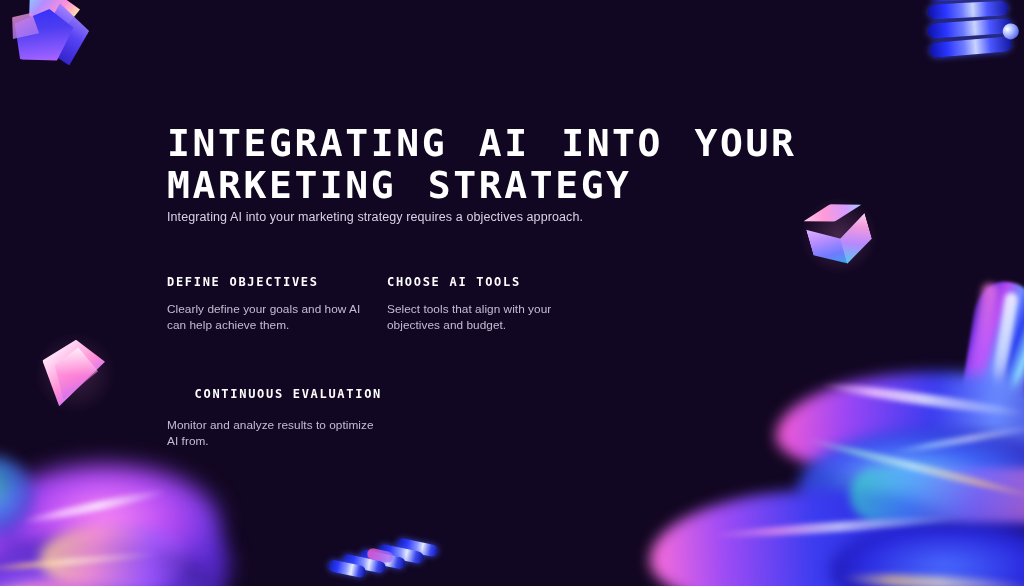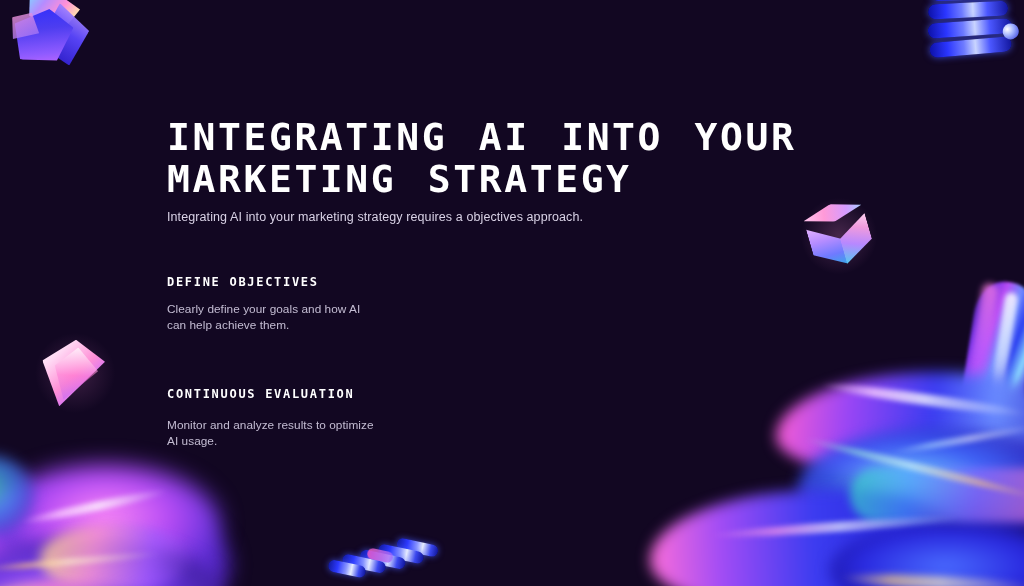--- a/index.html
+++ b/index.html
@@ -178,21 +178,21 @@
   #content { position:absolute; left:0; top:0; width:1024px; height:586px; z-index:5; }
 
   .techno {
     font-family:"DejaVu Sans Mono", monospace;
     font-weight:700;
     color:#ffffff;
     text-transform:uppercase;
   }
 
   #title {
-    position:absolute; left:167px; top:116px; width:700px;
+    position:absolute; left:167px; top:122px; width:700px;
     font-size:38px;
     line-height:42px;
     letter-spacing:2.6px;
     word-spacing:6px;
   }
   #title .tline { display:block; white-space:nowrap; }
 
   #subtitle {
     position:absolute; left:167px; top:209px; width:560px;
     font-size:12.5px; line-height:16px;
@@ -205,21 +205,21 @@
   .card.c2 { left:387px; top:272px; }
   .card.c3 { left:167px; top:384px; }
   .card.c4 { left:387px; top:384px; }
 
   .card-title {
     font-size:12px;
     line-height:20px;
     letter-spacing:1.7px;
     margin-bottom:10px;
   }
-  .card.c3 .card-title { margin-bottom:14px; }
+  .card.c3 .card-title { margin-bottom:14px;text-align:right; }
   .card.c4 .card-title { margin-bottom:29px; }
 
   .card-body {
     font-size:11.8px; line-height:15.5px;
     color:#c3bcd2;
     letter-spacing:.05px;
   }
 </style>
 </head>
 <body>
@@ -302,21 +302,25 @@
       <span class="tline">MARKETING STRATEGY</span>
     </h1>
 
     <p id="subtitle">Integrating AI into your marketing strategy requires a objectives approach.</p>
 
     <div class="card c1">
       <div class="card-title techno">DEFINE OBJECTIVES</div>
       <div class="card-body">Clearly define your goals and how AI can help achieve them.</div>
     </div>
 
+    <div class="card c2">
+      <div class="card-title techno">CHOOSE AI TOOLS</div>
+      <div class="card-body">Select tools that align with your objectives and budget.</div>
+    </div>
 
     <div class="card c3">
       <div class="card-title techno">CONTINUOUS EVALUATION</div>
-      <div class="card-body">Monitor and analyze results to optimize AI usage.</div>
+      <div class="card-body">Monitor and analyze results to optimize AI from.</div>
     </div>
 
 
   </div>
 </div>
 
 </body></html>

